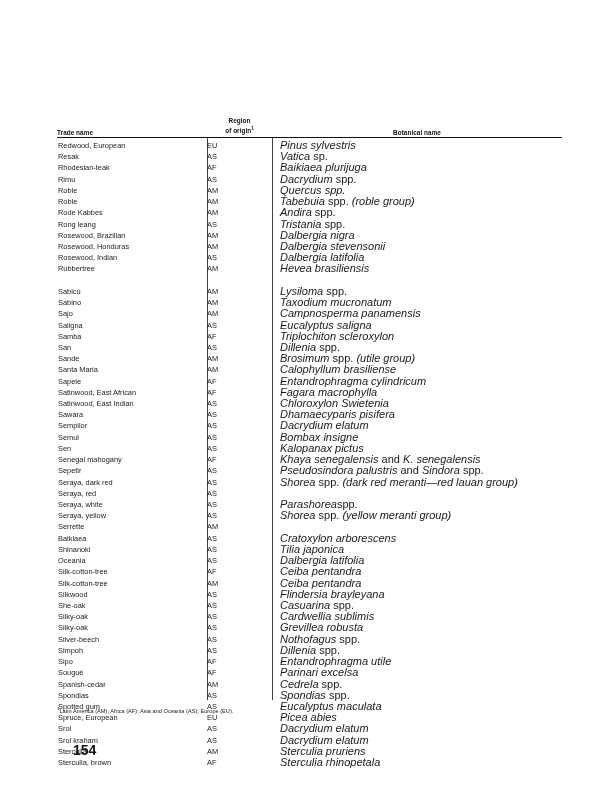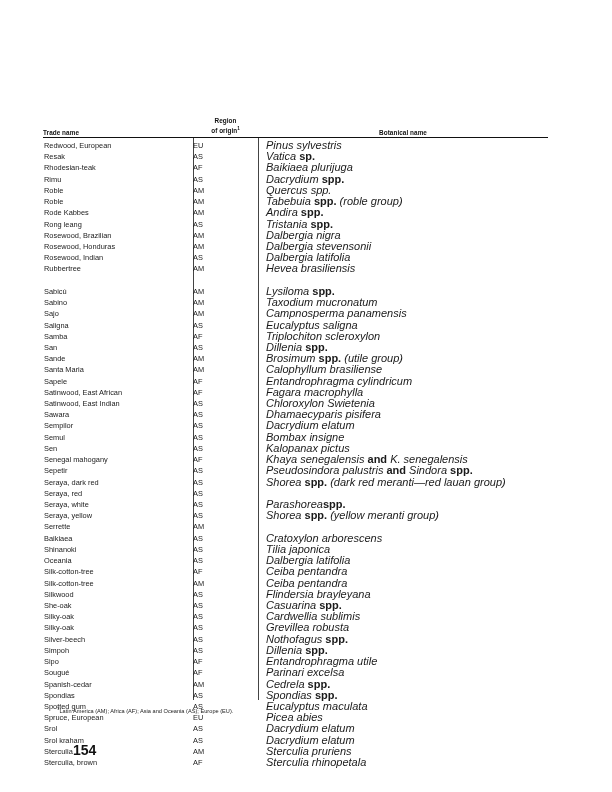--- a/index.html
+++ b/index.html
@@ -19,21 +19,21 @@
   .page {
     position: absolute;
     left: 0; top: 0;
     width: 612px;
     height: 792px;
   }
 
   
   .table-block {
     position: absolute;
-    left: 43px;
+    left: 57px;
     top: 112px;
     width: 505px;
   }
 
   
   .thead {
     position: relative;
     height: 25px;
   }
   .th {
@@ -119,21 +119,20 @@
   }
   .c-bot {
     position: absolute;
     left: 223px;
     font-size: 11px;
     font-style: italic;
     color: #1a1a1a;
   }
   .c-bot .rm {
     font-style: normal;
-    font-weight: bold;
   }
 
   
   .footnote {
     position: absolute;
     left: 57px;
     top: 706px;
     font-size: 5.6px;
     color: #1a1a1a;
     letter-spacing: 0.02px;

